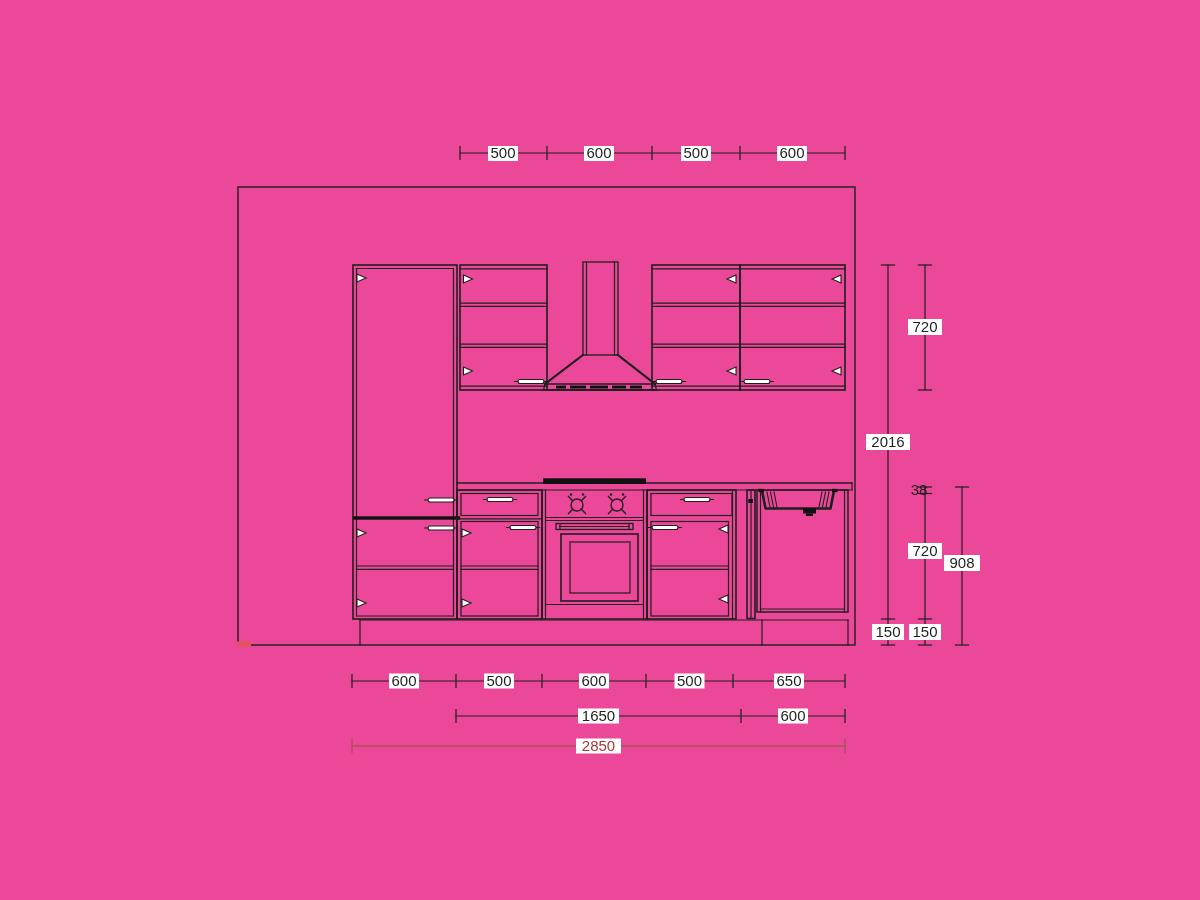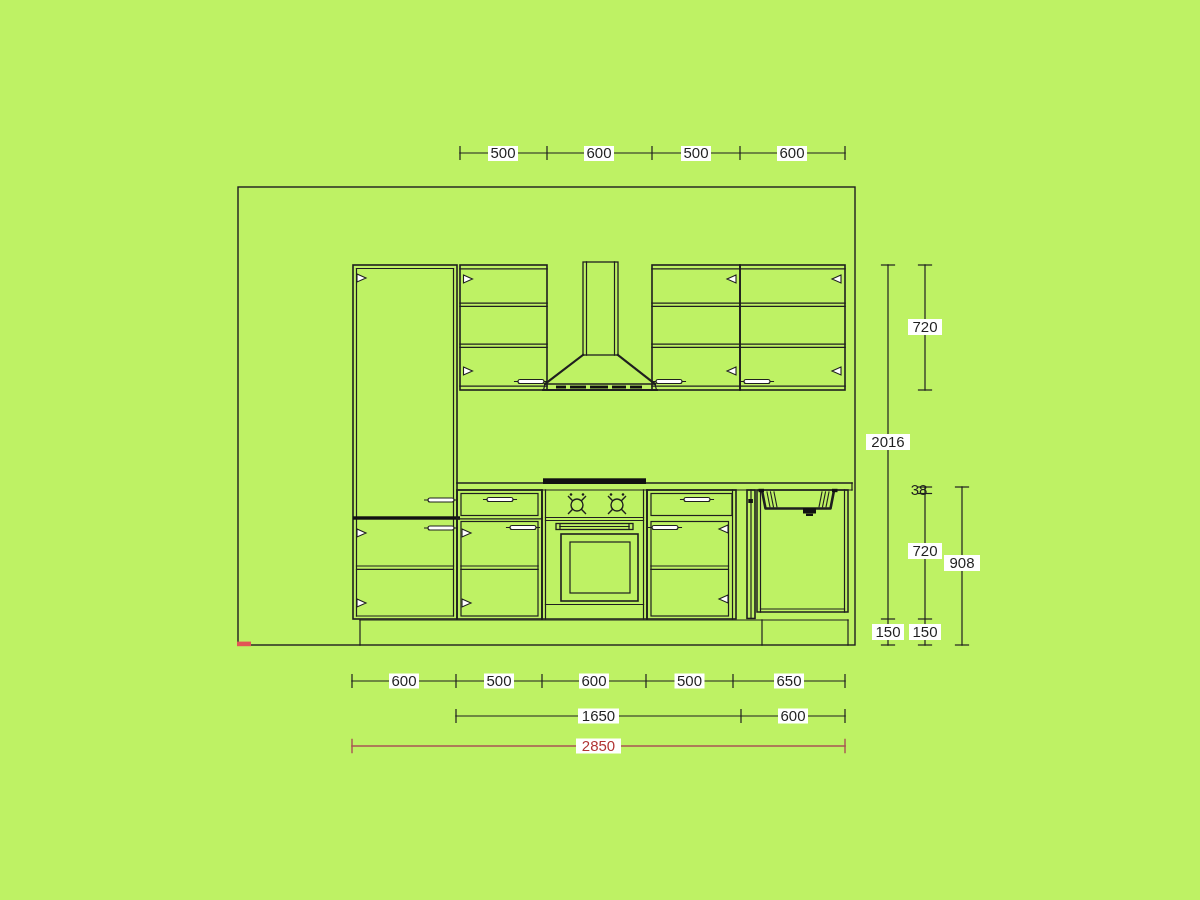--- a/index.html
+++ b/index.html
@@ -1,16 +1,16 @@
 <!DOCTYPE html>
 <html><head>
 <meta charset="utf-8">
 <style>
   html,body{margin:0;padding:0;background:#ffffff;}
-  .stage{width:1200px;height:900px;background:#bef264;position:relative;overflow:hidden;}
+  .stage{width:1200px;height:900px;background:#ec4899;position:relative;overflow:hidden;}
   svg{display:block;}
   .dim{font-family:"Liberation Sans",sans-serif;font-size:15px;fill:#1f1f1f;text-anchor:middle;}
   .dim.red{fill:#b13434;}
   .bg{fill:#ffffff;stroke:none;}
 </style>
 </head>
 <body>
 
 <div class="stage">
 <svg width="1200" height="900" viewBox="0 0 1200 900">

